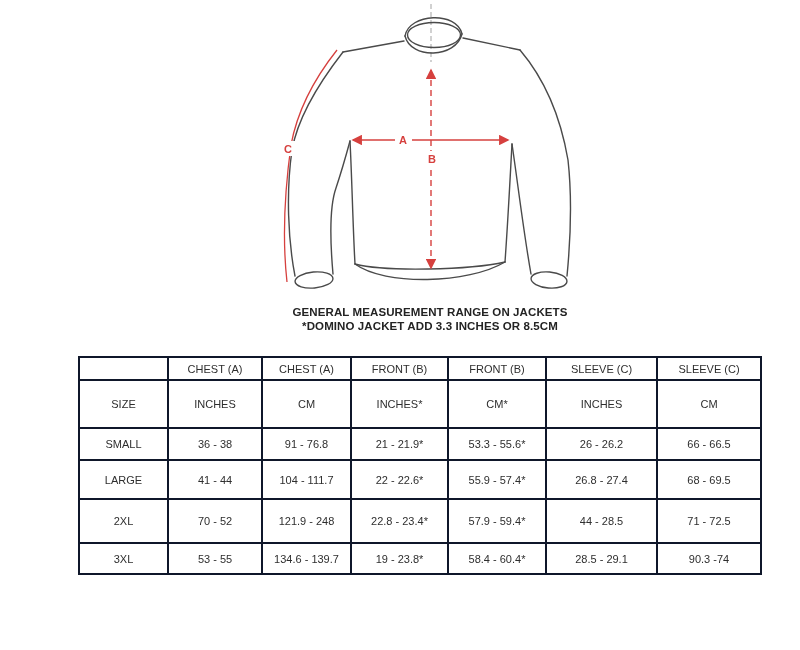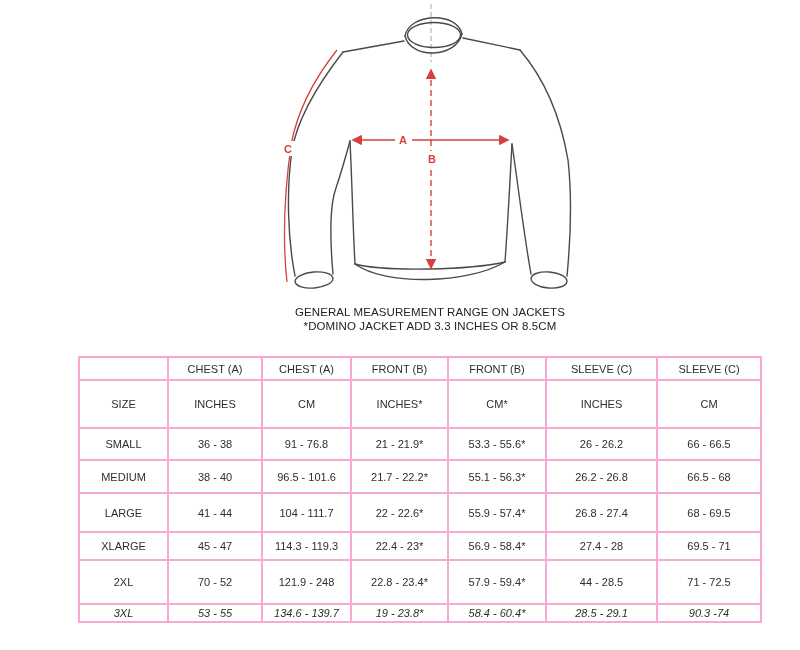--- a/index.html
+++ b/index.html
@@ -1,33 +1,33 @@
 <!DOCTYPE html>
 <html><head>
 <meta charset="utf-8">
 <style>
   html,body{margin:0;padding:0;background:#ffffff;}
   body{width:800px;height:650px;position:relative;font-family:"Liberation Sans",sans-serif;overflow:hidden;}
 
   .diagram-wrap{position:absolute;left:260px;top:0;width:330px;height:300px;}
 
   .caption{position:absolute;left:250px;top:305px;width:360px;text-align:center;
-           font-size:11.5px;font-weight:normal;color:#232323;line-height:14px;letter-spacing:.1px;}
+           font-size:11.5px;font-weight:bold;color:#232323;line-height:14px;letter-spacing:.1px;}
 
   .size-table{position:absolute;left:78px;top:356px;border-collapse:collapse;table-layout:fixed;width:682px;}
-  .size-table td{border:2px solid #f9a8d4;text-align:center;vertical-align:middle;
+  .size-table td{border:2px solid #0f172a;text-align:center;vertical-align:middle;
                  font-size:11px;color:#2e2e2e;padding:0;overflow:hidden;white-space:nowrap;}
   tr.hr1{height:23px;}
   tr.hr2{height:48px;}
   tr.dr1{height:32px;}
   tr.dr2{height:33px;}
   tr.dr3{height:39px;}
   tr.dr4{height:28px;}
   tr.dr5{height:44px;}
-  tr.dr6{height:18px;font-style:italic;}
+  tr.dr6{height:31px;}
 </style>
 </head>
 <body>
 
 <div class="diagram-wrap">
   <svg width="330" height="300" viewBox="260 0 330 300">
     <defs>
       <marker id="ah" viewBox="0 0 10 10" refX="8.5" refY="5" markerWidth="7.5" markerHeight="7.5" orient="auto-start-reverse">
         <path d="M0,0 L10,5 L0,10 z" fill="#d6403e"></path>
       </marker>
@@ -110,46 +110,28 @@
     </tr>
     <tr class="dr1">
       <td>SMALL</td>
       <td>36 - 38</td>
       <td>91 - 76.8</td>
       <td>21 - 21.9*</td>
       <td>53.3 - 55.6*</td>
       <td>26 - 26.2</td>
       <td>66 - 66.5</td>
     </tr>
-    <tr class="dr2">
-      <td>MEDIUM</td>
-      <td>38 - 40</td>
-      <td>96.5 - 101.6</td>
-      <td>21.7 - 22.2*</td>
-      <td>55.1 - 56.3*</td>
-      <td>26.2 - 26.8</td>
-      <td>66.5 - 68</td>
-    </tr>
     <tr class="dr3">
       <td>LARGE</td>
       <td>41 - 44</td>
       <td>104 - 111.7</td>
       <td>22 - 22.6*</td>
       <td>55.9 - 57.4*</td>
       <td>26.8 - 27.4</td>
       <td>68 - 69.5</td>
-    </tr>
-    <tr class="dr4">
-      <td>XLARGE</td>
-      <td>45 - 47</td>
-      <td>114.3 - 119.3</td>
-      <td>22.4 - 23*</td>
-      <td>56.9 - 58.4*</td>
-      <td>27.4 - 28</td>
-      <td>69.5 - 71</td>
     </tr>
     <tr class="dr5">
       <td>2XL</td>
       <td>70 - 52</td>
       <td>121.9 - 248</td>
       <td>22.8 - 23.4*</td>
       <td>57.9 - 59.4*</td>
       <td>44 - 28.5</td>
       <td>71 - 72.5</td>
     </tr>

